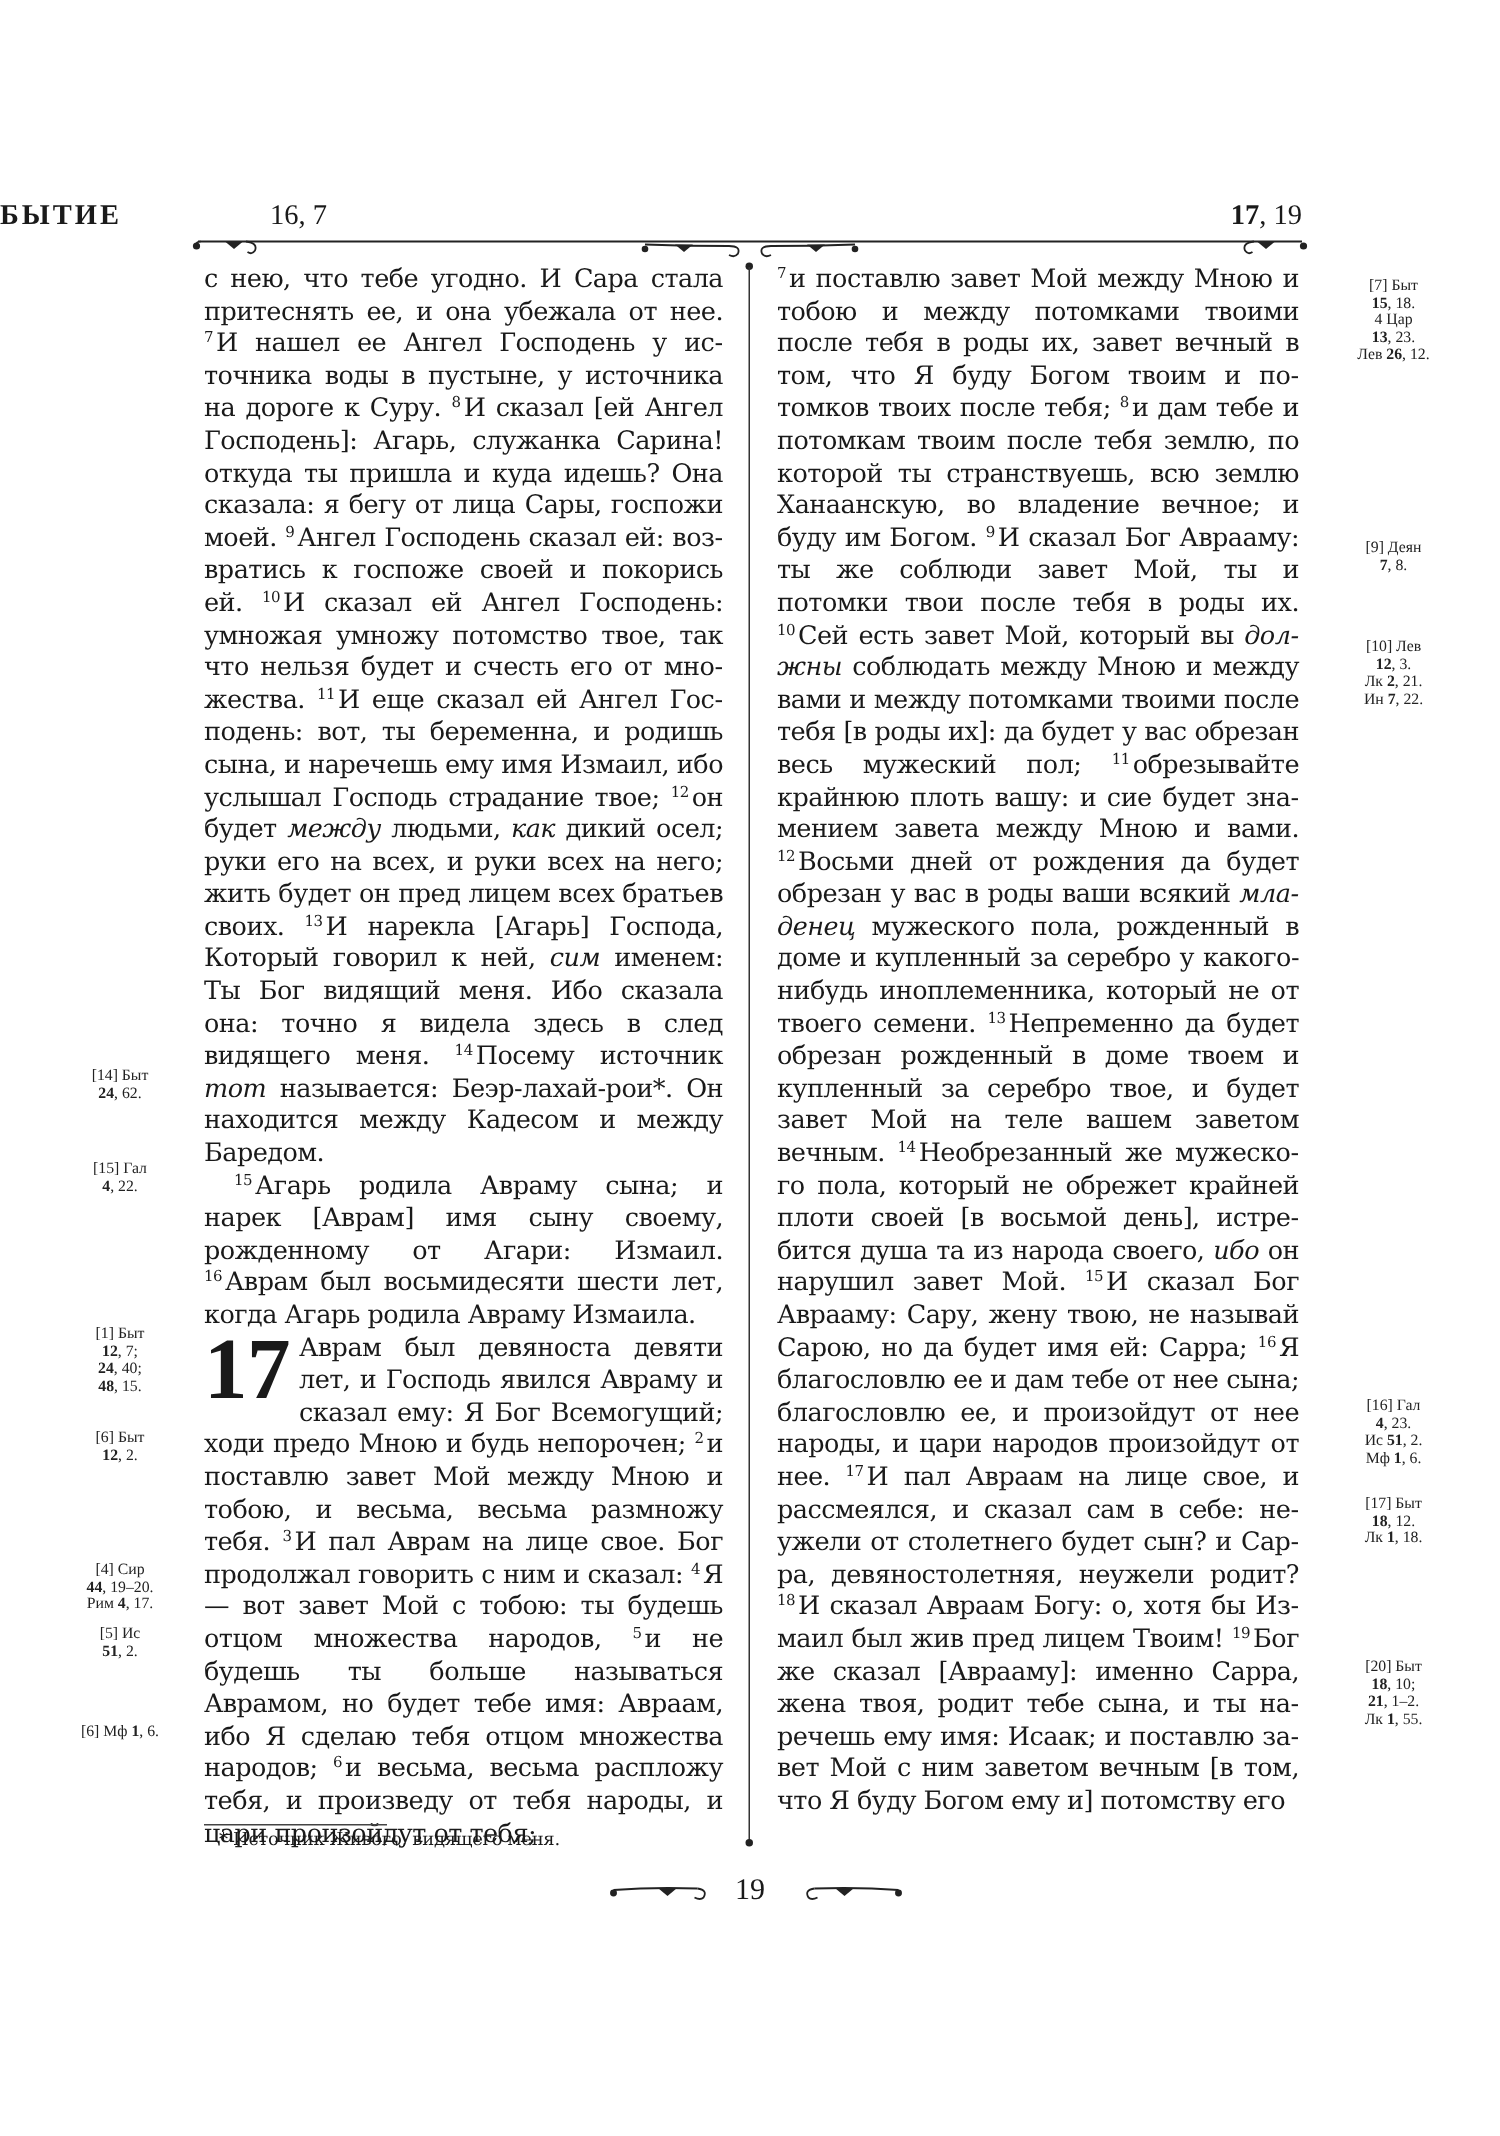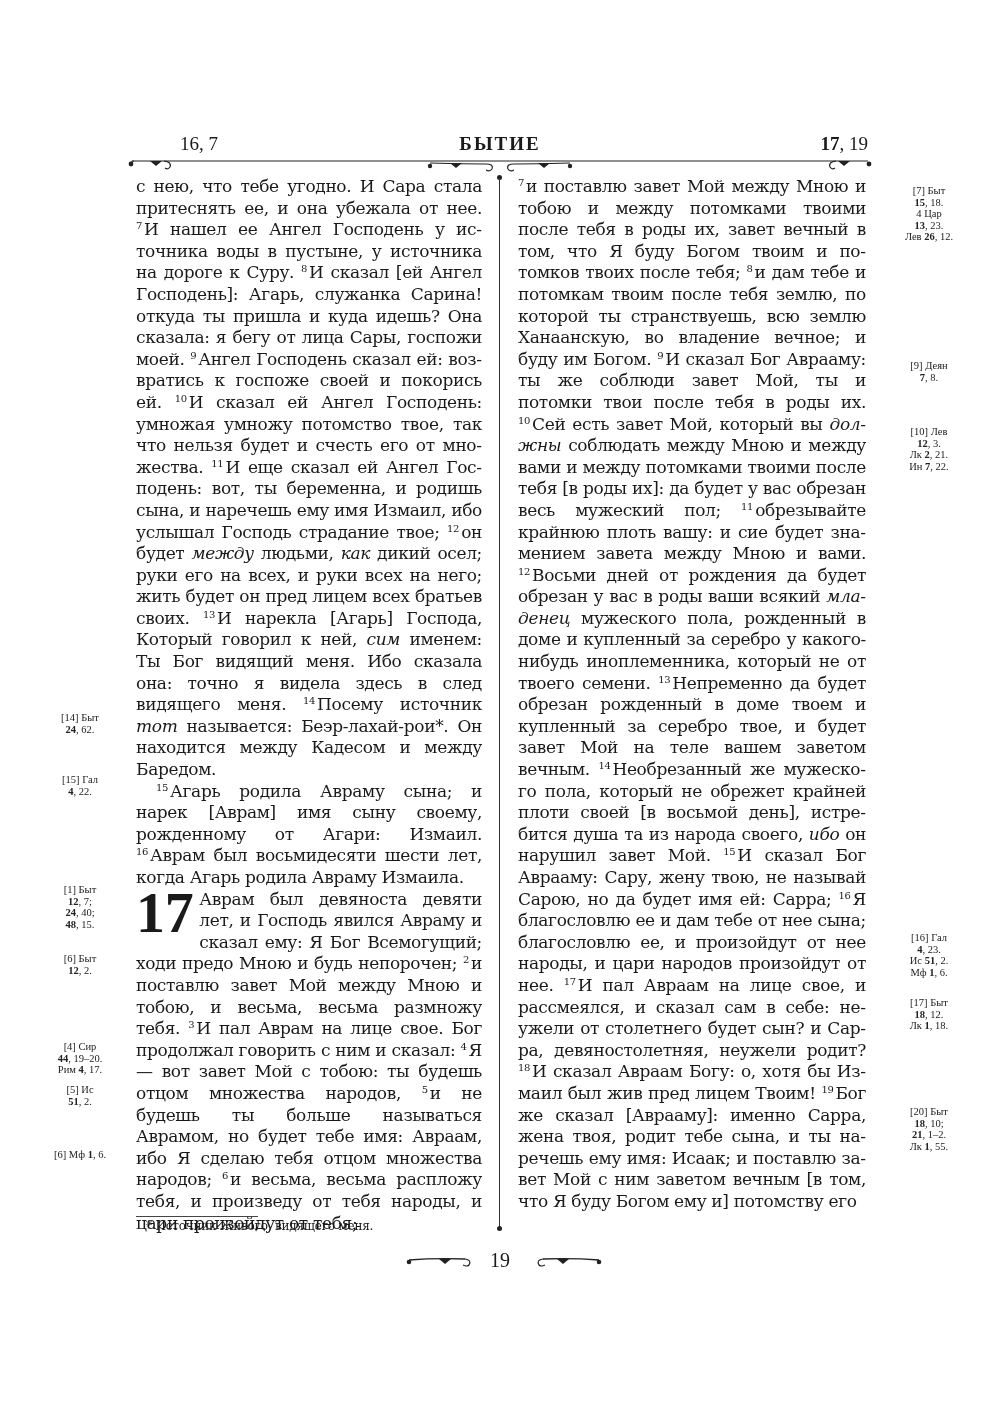--- a/index.html
+++ b/index.html
@@ -5,21 +5,21 @@
   html, body { margin: 0; padding: 0; background: #ffffff; }
   body { width: 1000px; height: 1424px; position: relative; overflow: hidden;
          font-family: "DejaVu Serif", "Liberation Serif", serif; color: #1a1a1a; }
   .page { position: absolute; left: 0; top: 0; width: 1000px; height: 1424px; }
 
   
   .hdr-left, .hdr-right, .hdr-title { position: absolute; top: 133px; font-family: "Liberation Serif", serif; font-size: 19px; }
   .hdr-left { left: 152px; margin-left: 28px; }
   .hdr-right { right: 132px; margin-left: 40px; }
   .hdr-right b { font-weight: bold; }
-  .hdr-title { left: 0; width: 1000px; text-align: center; font-weight: bold; letter-spacing: 2px; font-size: 19px; }
+  .hdr-title { left: 0; width: 1000px; text-align: left; font-weight: bold; letter-spacing: 2px; font-size: 19px; }
   .hdr-rule { position: absolute; top: 158px; left: 128px; width: 744px; height: 18px; }
 
   
   .col { position: absolute; top: 176px; font-family: "DejaVu Serif", serif; font-size: 17px; line-height: 21.6px;
          text-align: justify; hyphens: manual; letter-spacing: -0.35px; word-spacing: 0px; }
   .col-left { left: 136px; width: 346px; }
   .col-right { left: 518px; width: 348px; }
   .col p { margin: 0; }
   .col p.indent { text-indent: 20px; }
   sup.v { font-size: 10px; vertical-align: 6px; line-height: 0; margin-right: 2px; }

